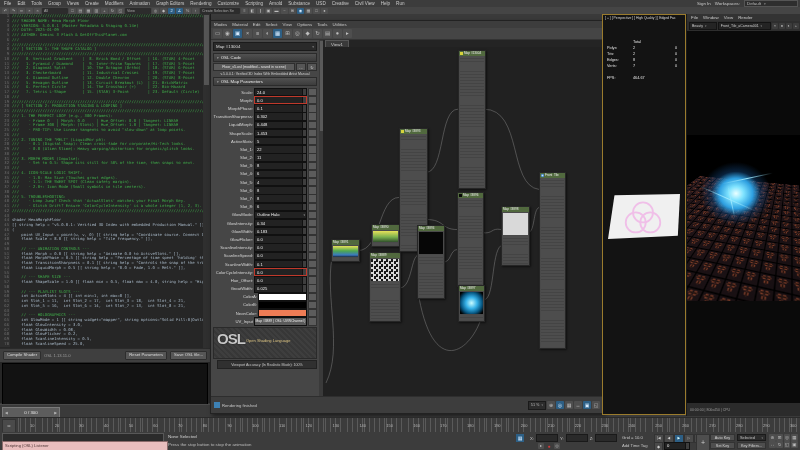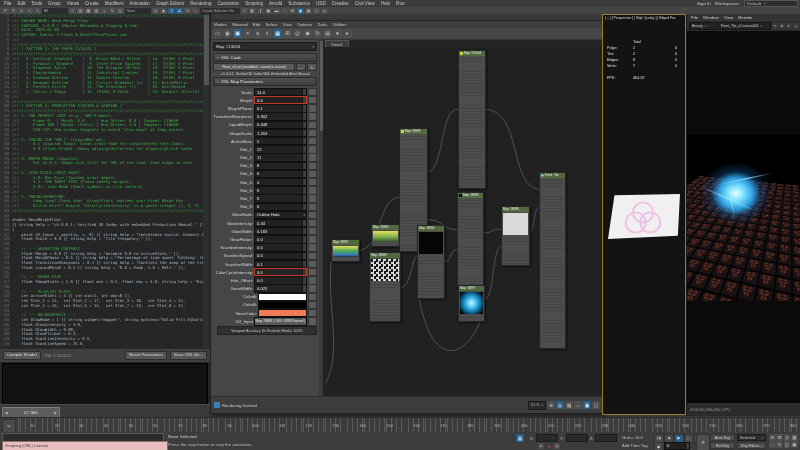--- a/index.html
+++ b/index.html
@@ -840,20 +840,24 @@
       </div>
         <div class="prow map">
         <span class="plabel">UV_Input</span>
         <span class="pval">
           <span>Map #3889 ( OSL: UVWChannel )</span>
 
         </span>
         <span class="pmapbtn"></span>
       </div>
       </div>
+    <div id="osl-logo">
+      <span class="big">OSL</span>
+      <span class="sub">Open Shading Language</span>
+    </div>
     <div id="acc-bar">Viewport Accuracy (In Realistic Mode):  100%</div>
     <div id="ppanel-sb">
         <div class="thumb"></div>
       </div>
   </div>
 
   <div id="nview">
     <div id="ntab">View1</div>
     <div id="ncanvas">
       <svg id="wires" viewBox="0 0 280 349" preserveAspectRatio="none">

